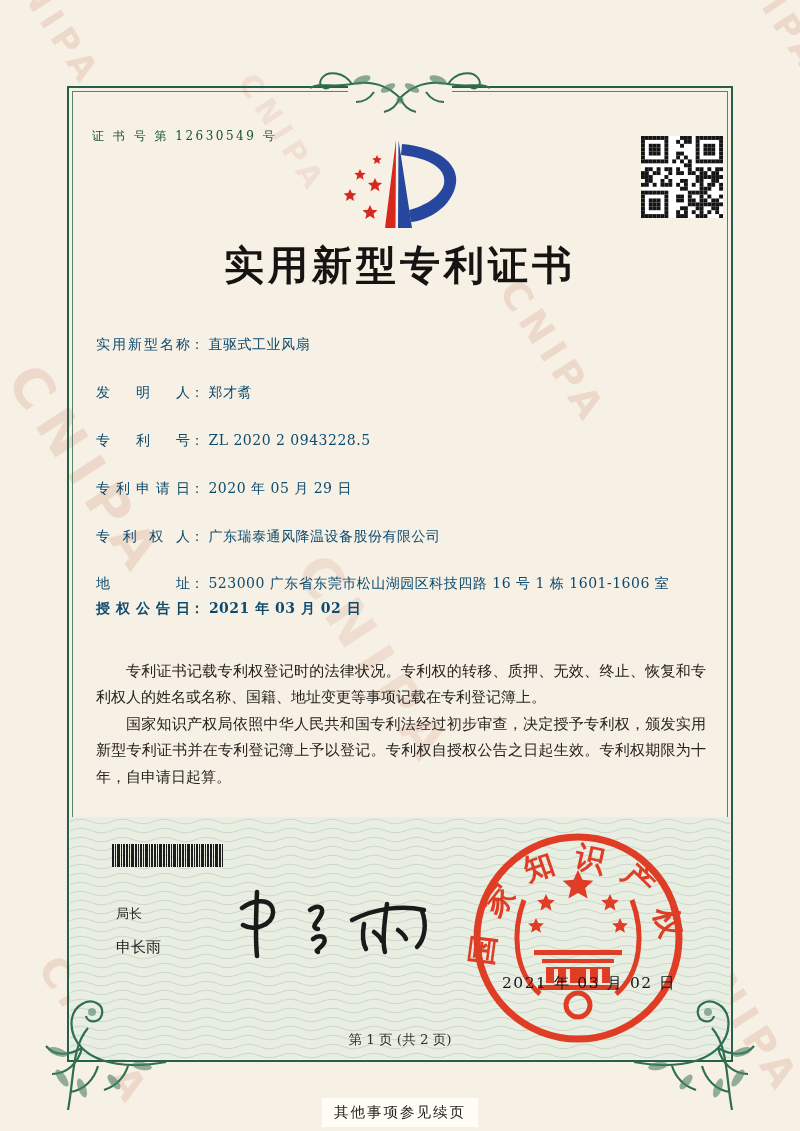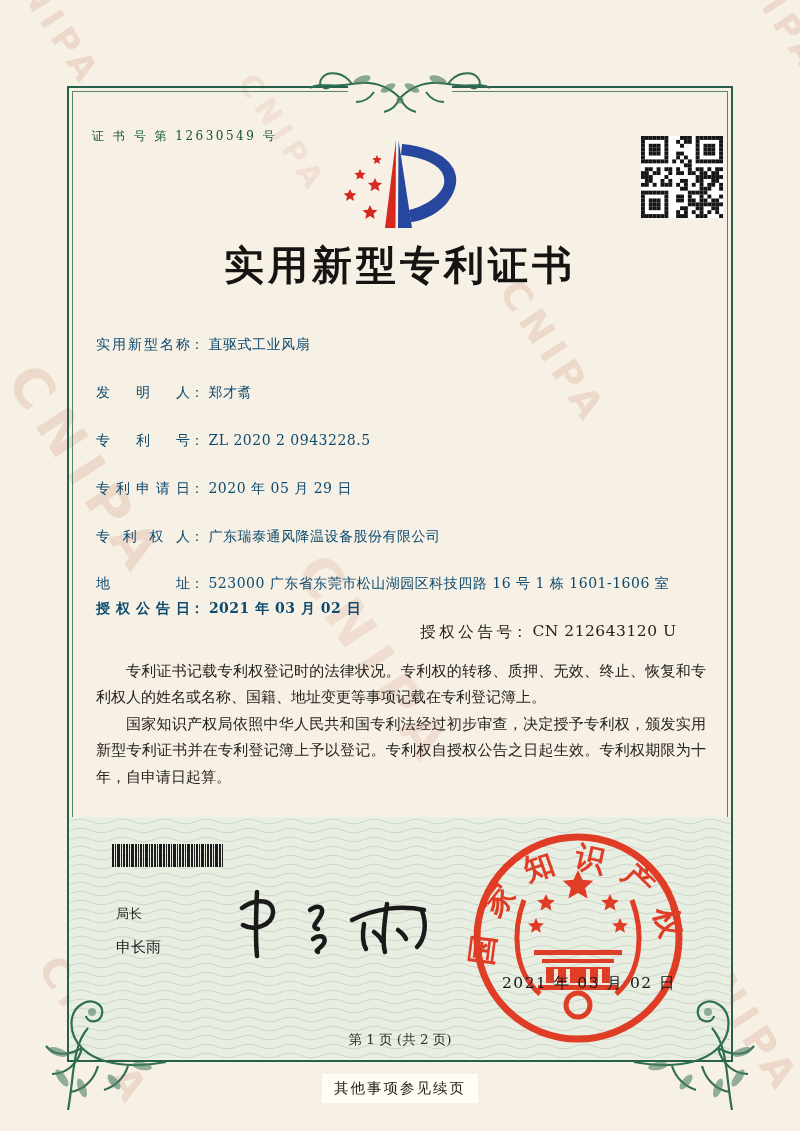--- a/index.html
+++ b/index.html
@@ -64,21 +64,21 @@
   .sig-svg   { position:absolute; left:226px; top:884px; width:210px; height:84px; }
 
   .seal-svg  { position:absolute; left:462px; top:822px; width:232px; height:232px; opacity:0.93; }
   .seal-date { position:absolute; left:502px; top:973px; font-size:15.5px; letter-spacing:1.5px;
                color:#141414; z-index:4; }
 
   .page-info { position:absolute; left:0; top:1031px; width:800px; text-align:center;
                font-size:13.5px; color:#33302b; }
   .contin { position:absolute; left:0; top:1074px; width:800px; text-align:center; }
   .contin span { display:inline-block; background:#fffdf6; padding:5px 12px;
-                 font-size:14.5px; letter-spacing:2px; color:#26221e; }
+                 font-size:14.5px; letter-spacing:2px; color:#26221e;margin-top:24px; }
 
   .ornament { position:absolute; z-index:4; }
   .orn-top  { left:288px; top:58px; width:224px; height:60px; }
   .orn-bl   { left:38px;  top:982px; width:132px; height:128px; }
   .orn-br   { left:630px; top:982px; width:132px; height:128px; transform:scaleX(-1); }
 </style>
 </head>
 <body>
 
 <div class="page">
@@ -379,24 +379,20 @@
       <span class="f-value">广东瑞泰通风降温设备股份有限公司</span>
     </div>
     <div class="frow row6">
       <span class="f-label">地址</span><span class="f-colon">：</span>
       <span class="f-value">523000 广东省东莞市松山湖园区科技四路 16 号 1 栋 1601-1606 室</span>
     </div>
     <div class="frow row7">
       <span class="f-label">授权公告日</span><span class="f-colon">：</span>
       <span class="f-value">2021 年 03 月 02 日</span>
     </div>
-    <div class="grant-no">
-      <span class="f-label">授权公告号</span><span class="f-colon">：</span>
-      <span class="f-value">CN 212643120 U</span>
-    </div>
 
     <div class="paras">
       <p>专利证书记载专利权登记时的法律状况。专利权的转移、质押、无效、终止、恢复和专利权人的姓名或名称、国籍、地址变更等事项记载在专利登记簿上。</p>
       <p>国家知识产权局依照中华人民共和国专利法经过初步审查，决定授予专利权，颁发实用新型专利证书并在专利登记簿上予以登记。专利权自授权公告之日起生效。专利权期限为十年，自申请日起算。</p>
     </div>
 
     <div class="barcode" id="barcode">
         <div style="width: 2px; margin-right: 1px;"></div>
         <div style="width: 1px; margin-right: 1px;"></div>
         <div style="width: 3px; margin-right: 1px;"></div>

